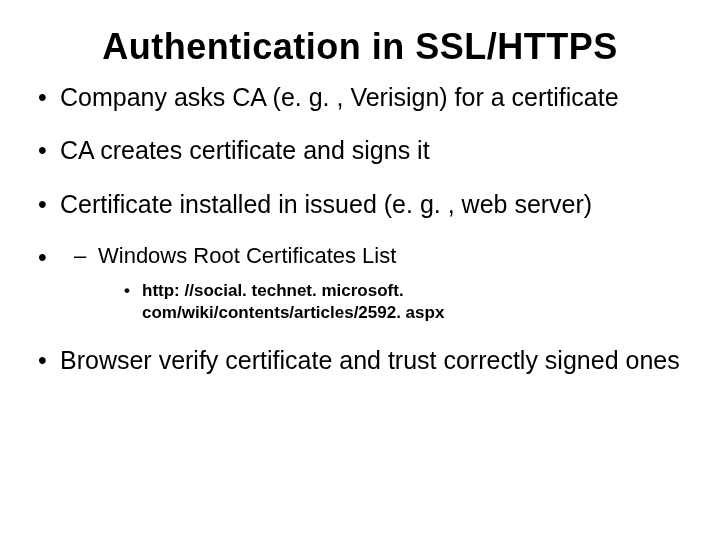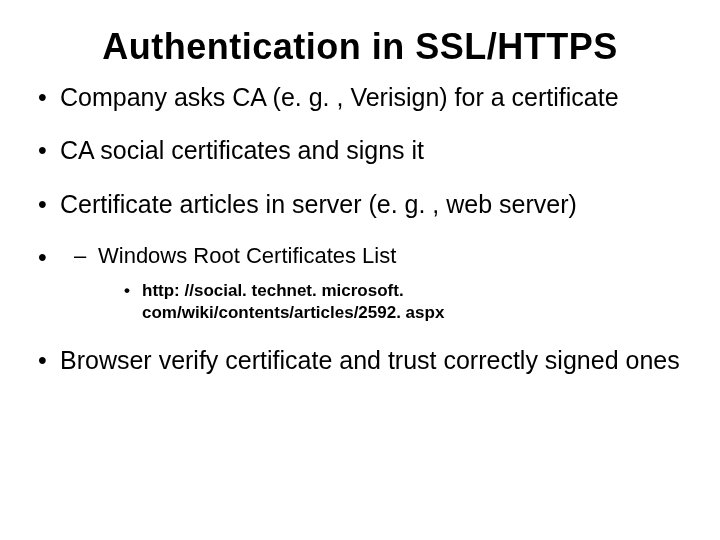--- a/index.html
+++ b/index.html
@@ -86,22 +86,22 @@
   .b5 { margin-bottom: 0 !important; }
 </style>
 </head>
 <body>
 
 <div class="slide">
   <div class="title">Authentication in SSL/HTTPS</div>
 
   <ul class="l1">
     <li>Company asks CA (e. g. , Verisign) for a  certificate</li>
-    <li>CA social certificates and signs it</li>
-    <li>Certificate articles in server (e. g. , web server)</li>
+    <li>CA creates certificate and signs it</li>
+    <li>Certificate installed in issued (e. g. , web server)</li>
     <li>
       <ul class="l2">
         <li>
           <span>Windows Root Certificates List</span>
           <ul class="l3">
             <li>http: //social. technet. microsoft. com/wiki/contents/articles/2592. aspx</li>
           </ul>
         </li>
       </ul>
     </li>

